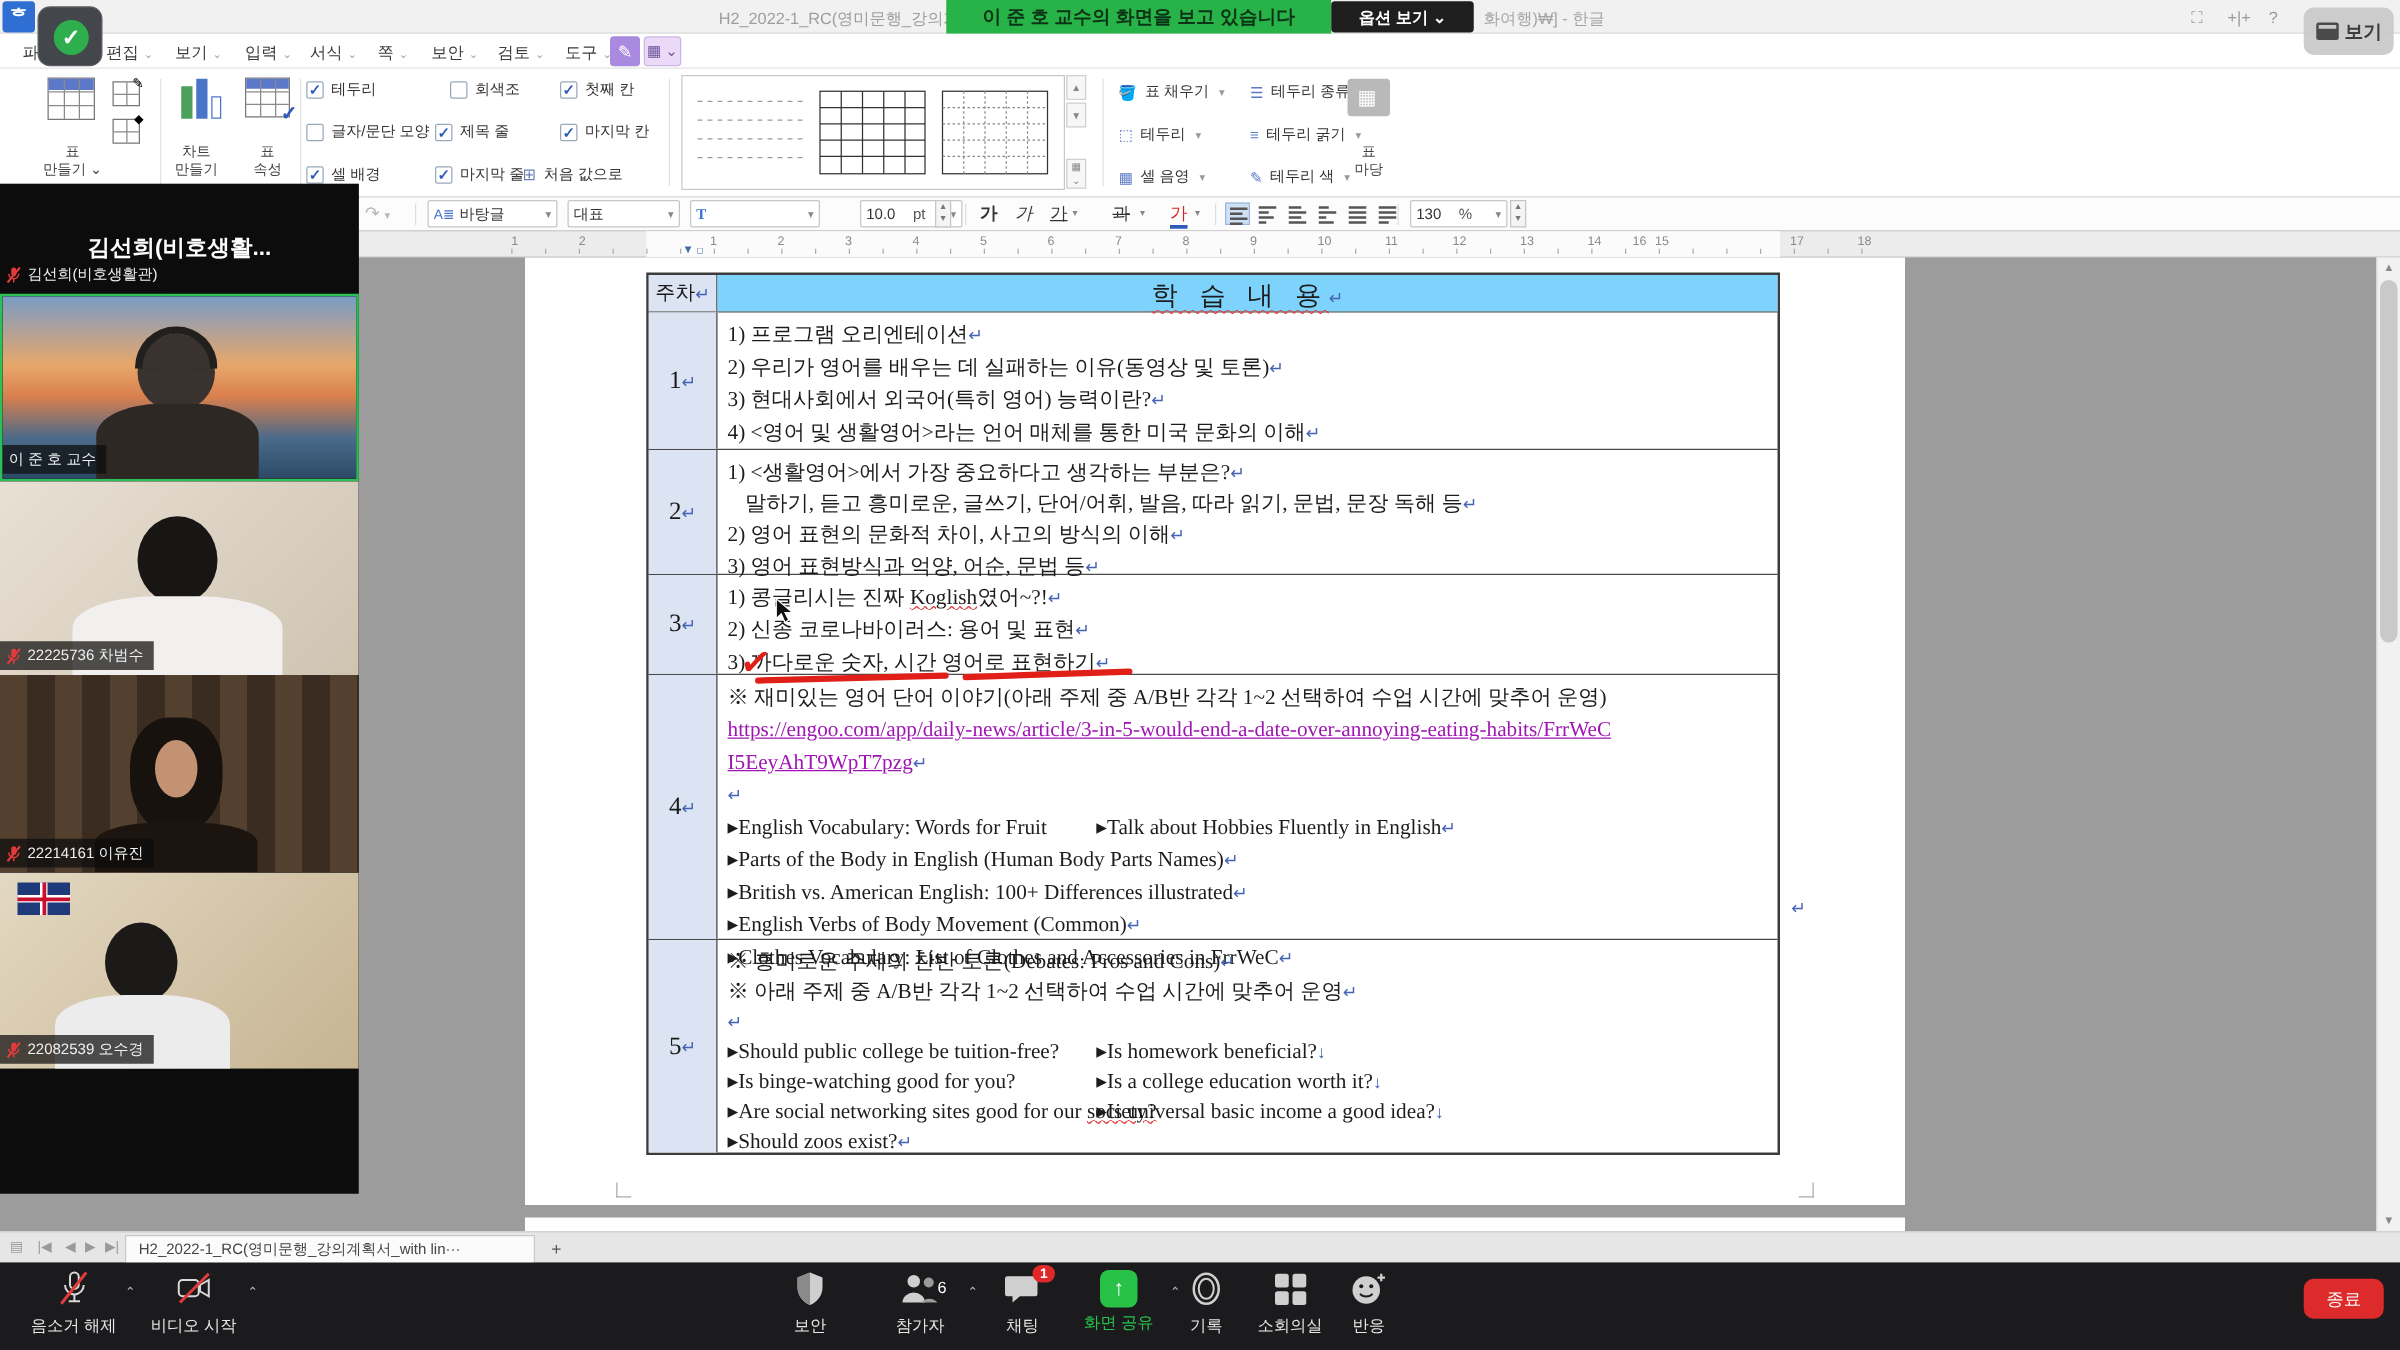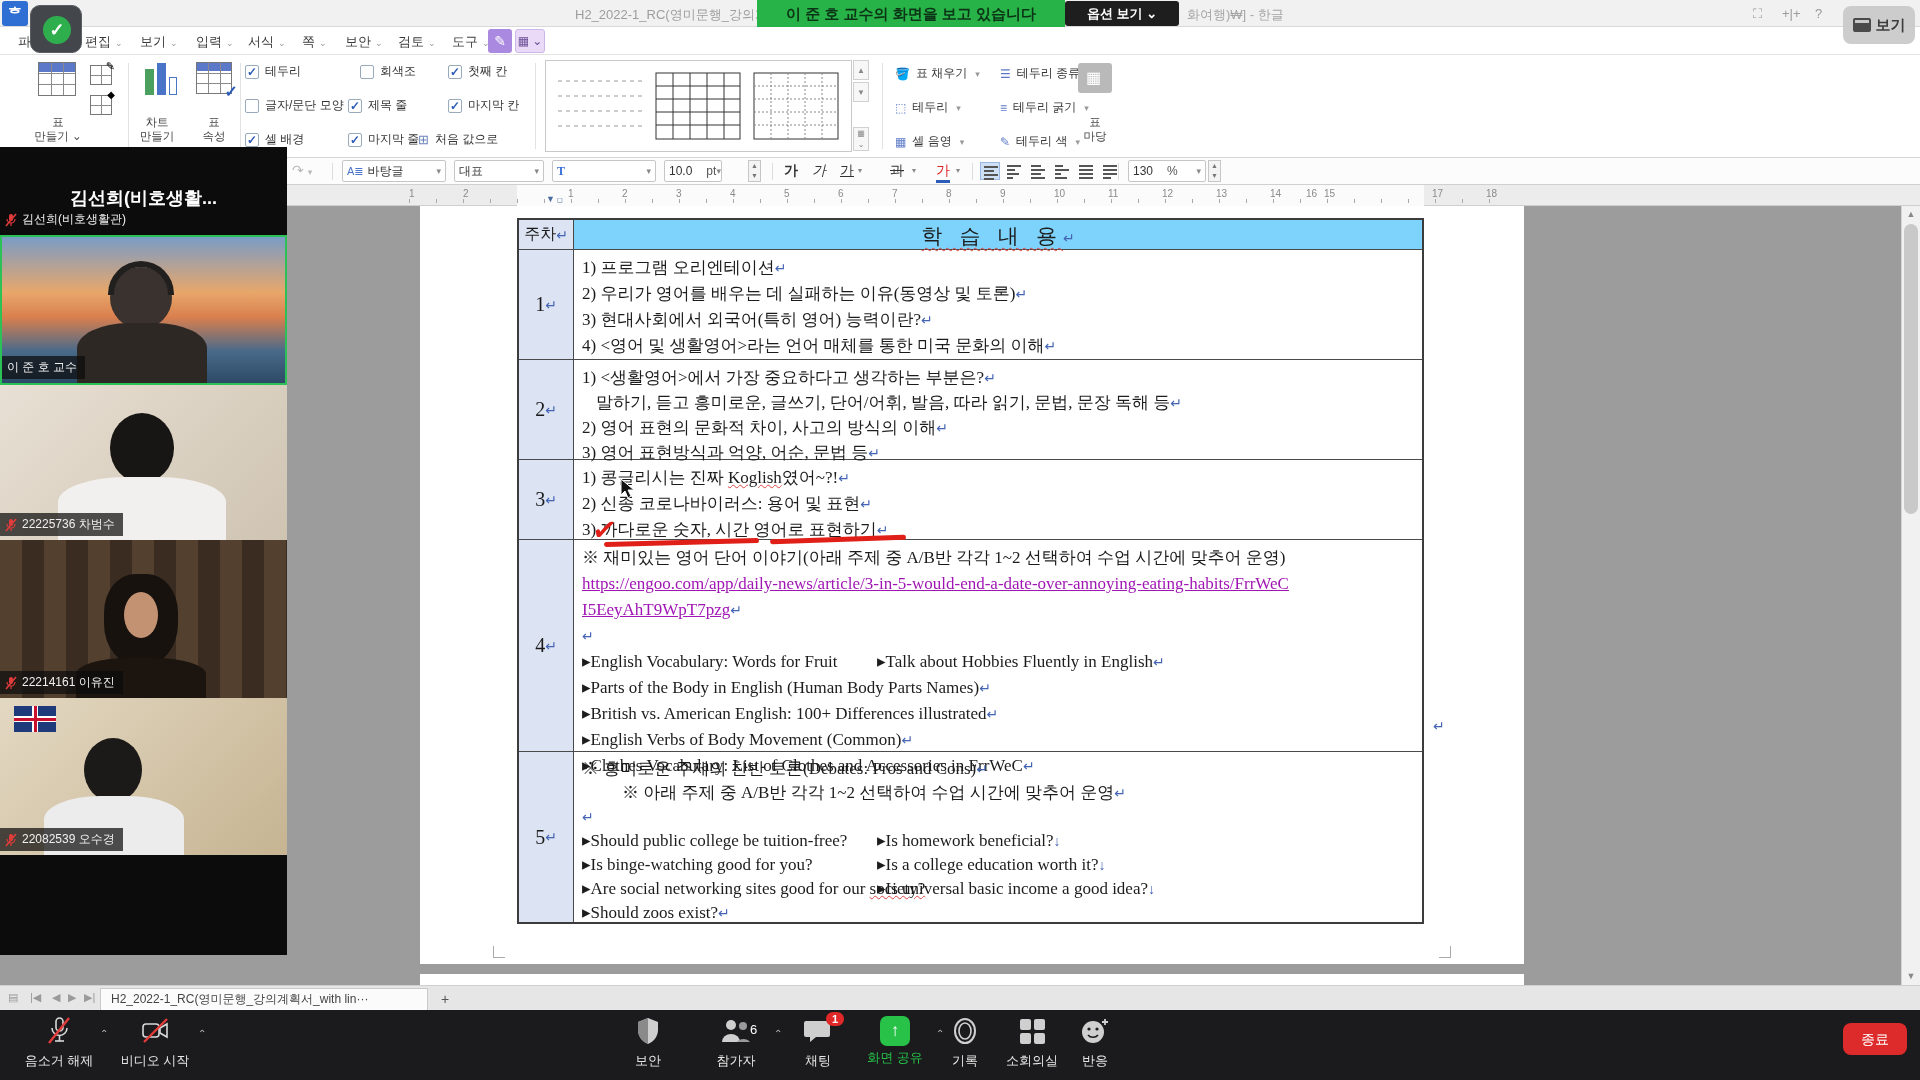--- a/index.html
+++ b/index.html
@@ -340,21 +340,21 @@
       </div>
     <div class="combo" style="left:454px;width:90px;">
         <span>대표</span>
         <span class="car">▾</span>
       </div>
     <div class="combo" style="left:552px;width:104px;">
         <span style="color:#3a6fd8;font-weight:bold;font-family:'Liberation Serif',serif;">T</span>
         <span></span>
         <span class="car">▾</span>
       </div>
-    <div class="combo" style="left:664px;width:58px;">
+    <div class="combo" style="left:688px;width:82px;">
         <span>10.0</span>
         <span style="margin-left:14px;color:#555;">pt</span>
         <span class="car">▾</span>
       </div>
     <div class="spin" style="left:748px;">▲<br>▼</div>
     <div class="fmt-sep" style="left:772px;"></div>
     <div class="fmt-glyph" style="left:784px;font-weight:bold;">가</div>
     <div class="fmt-glyph" style="left:812px;font-style:italic;">가</div>
     <div class="fmt-glyph" style="left:840px;text-decoration:underline;">가</div>
     <div class="abs" style="left:858px;top:8px;color:#888;font-size:8px;">▾</div>
@@ -532,21 +532,21 @@
               <div class="dline" style="height: 26px; line-height: 26px;"><span>▸Parts of the Body in English (Human Body Parts Names)</span><span class="pmark">↵</span></div>
               <div class="dline" style="height: 26px; line-height: 26px;"><span>▸British vs. American English: 100+ Differences illustrated</span><span class="pmark">↵</span></div>
               <div class="dline" style="height: 26px; line-height: 26px;"><span>▸English Verbs of Body Movement (Common)</span><span class="pmark">↵</span></div>
               <div class="dline" style="height: 26px; line-height: 26px;"><span>▸Clothes Vocabulary: List of Clothes and Accessories in FrrWeC</span><span class="pmark">↵</span></div>
             </div>
           </div>
           <div class="trow" style="height: 170px;">
             <div class="wcell">5<span class="pmark">↵</span></div>
             <div class="ccell">
               <div class="dline" style="height: 24px; line-height: 24px;"><span>※ 흥미로운 주제의 찬반 토론(Debates: Pros and Cons)</span><span class="pmark">↵</span></div>
-              <div class="dline" style="height: 24px; line-height: 24px; margin-left: 40px;"><span>※ 아래 주제 중 A/B반 각각 1~2 선택하여 수업 시간에 맞추어 운영</span><span class="pmark">↵</span></div>
+              <div class="dline" style="height: 24px; line-height: 24px;"><span>※ 아래 주제 중 A/B반 각각 1~2 선택하여 수업 시간에 맞추어 운영</span><span class="pmark">↵</span></div>
               <div class="dline" style="height: 24px; line-height: 24px;"><span class="pmark">↵</span></div>
               <div class="dline" style="height: 24px; line-height: 24px;"><span>▸Should public college be tuition-free?</span><span class="rp-right">▸Is homework beneficial?<span class="pmark">↓</span></span></div>
               <div class="dline" style="height: 24px; line-height: 24px;"><span>▸Is binge-watching good for you?</span><span class="rp-right">▸Is a college education worth it?<span class="pmark">↓</span></span></div>
               <div class="dline" style="height: 24px; line-height: 24px;"><span>▸Are social networking sites good for our <span class="wavy">society?</span></span><span class="rp-right">▸Is universal basic income a good idea?<span class="pmark">↓</span></span></div>
               <div class="dline" style="height: 24px; line-height: 24px;"><span>▸Should zoos exist?</span><span class="pmark">↵</span></div>
             </div>
           </div>
         </div>
 
       <svg class="abs cursor-arrow" style="left:200px;top:272px;" width="16" height="22">

